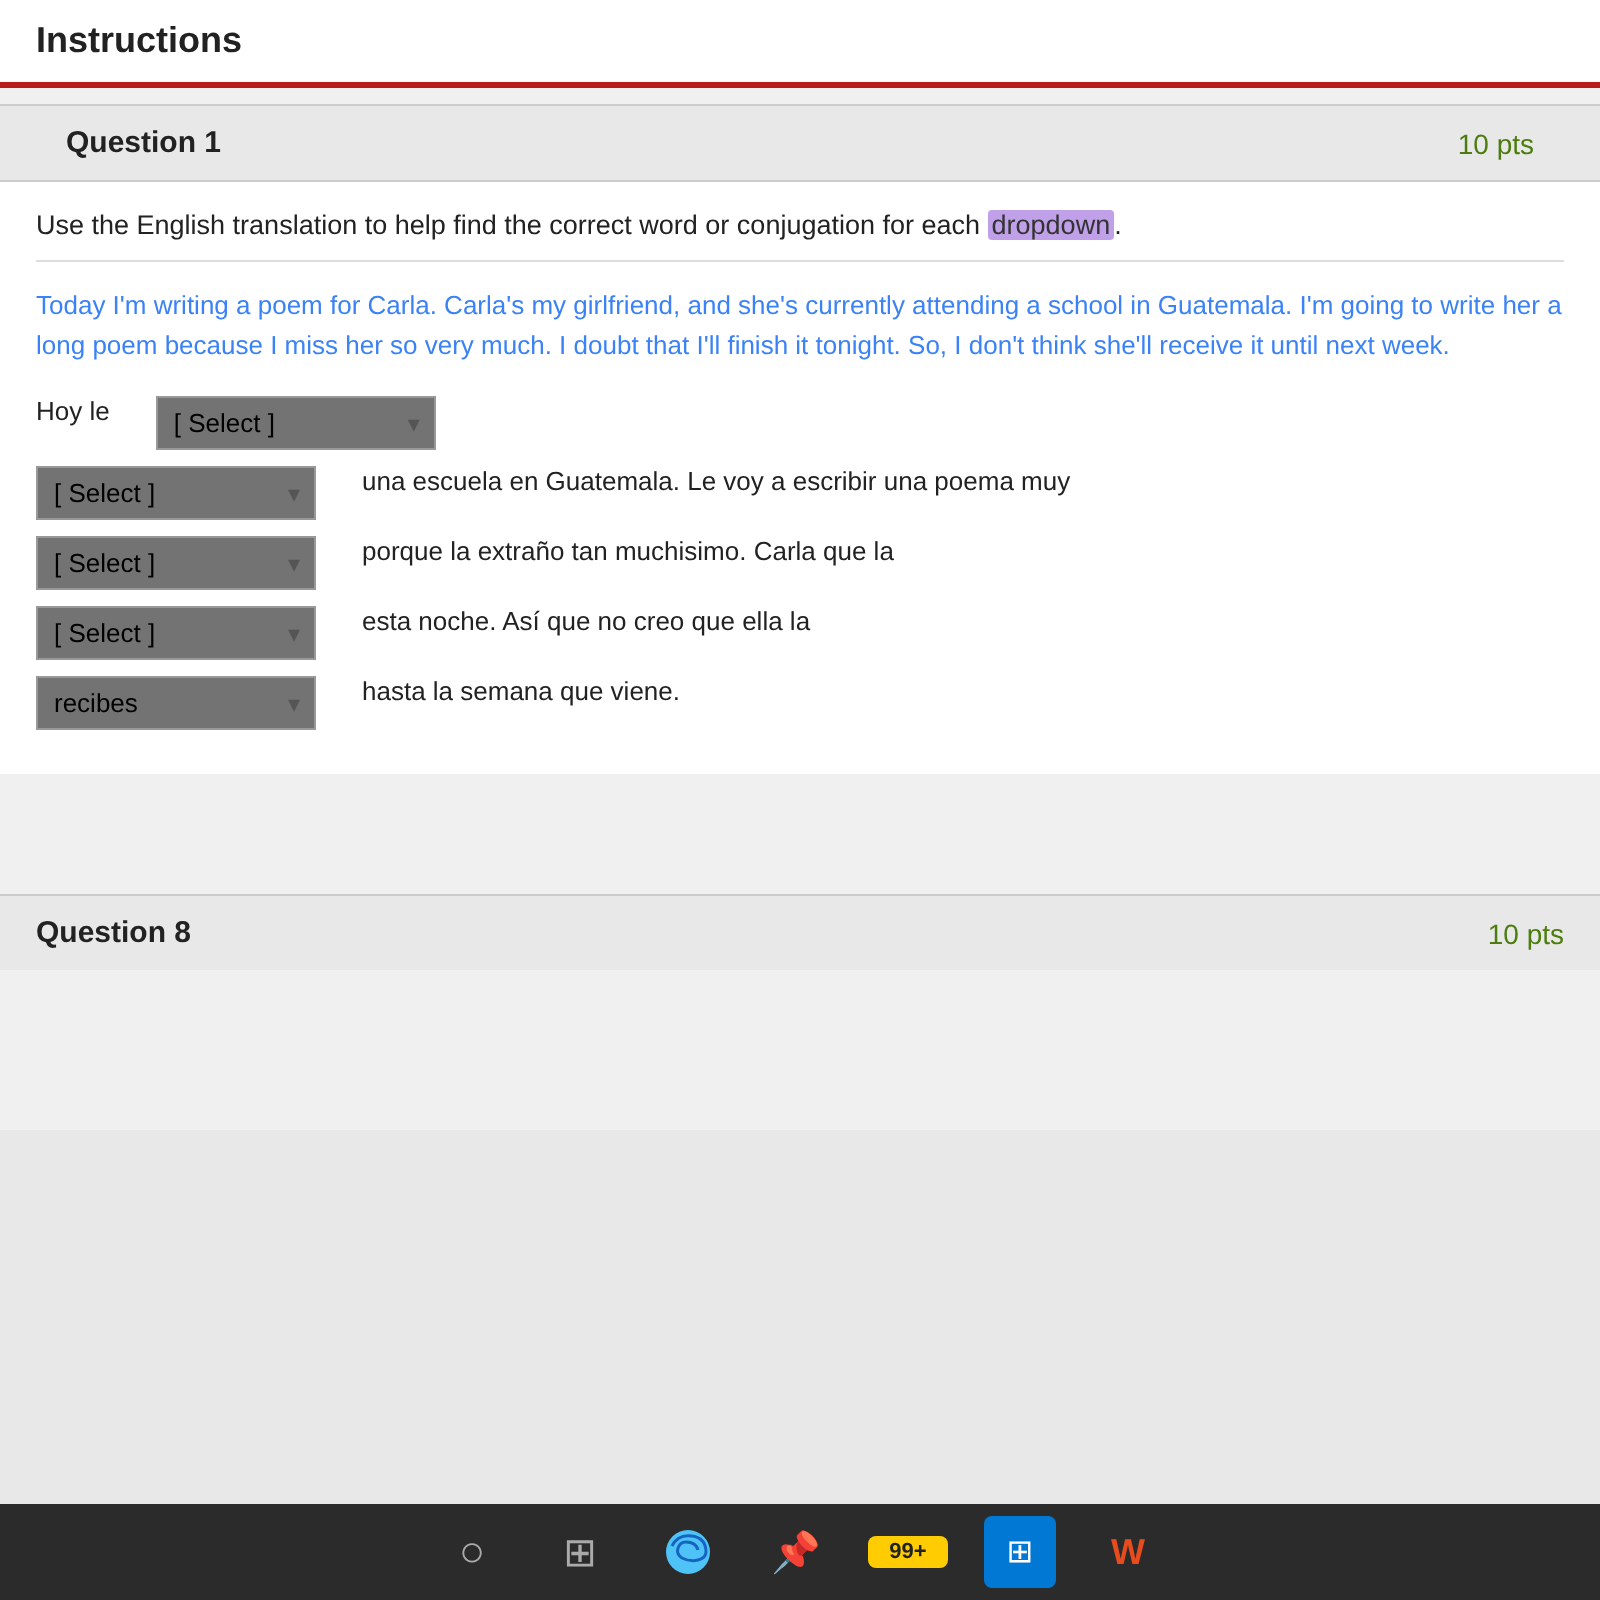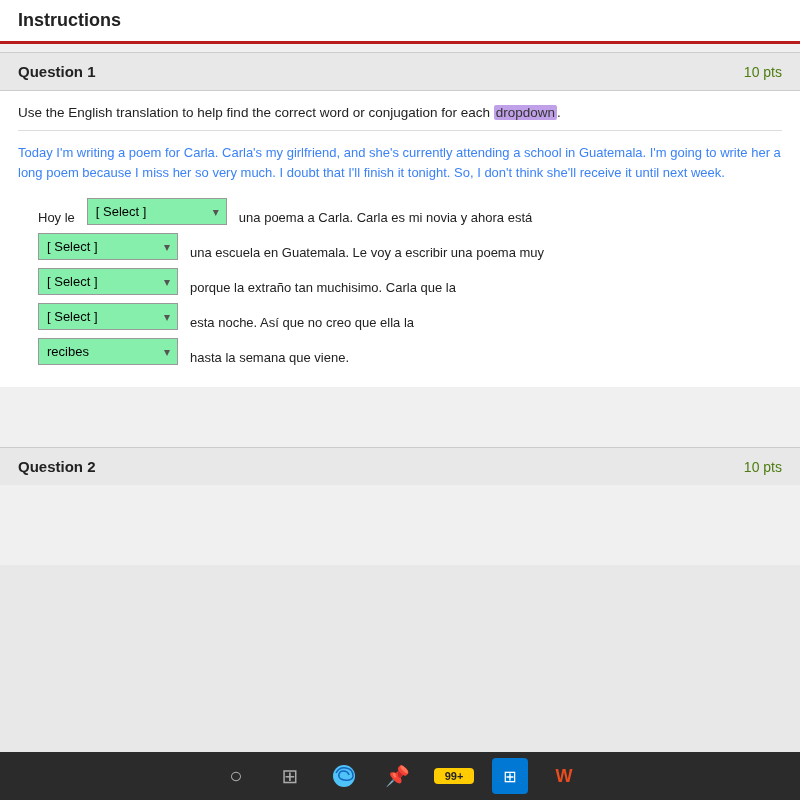--- a/index.html
+++ b/index.html
@@ -31,21 +31,21 @@
 
     
     .question-block {
       background: #fff;
       margin: 8px 0;
       padding: 0;
     }
 
     .question-header {
       background: #e8e8e8;
-      padding: 10px 18px;
+      padding: 10px 33px;
       display: flex;
       justify-content: space-between;
       align-items: center;
       border-top: 1px solid #ccc;
       border-bottom: 1px solid #ccc;
     }
     .question-title {
       font-size: 15px;
       font-weight: bold;
     }
@@ -76,38 +76,37 @@
     .passage-text {
       font-size: 13px;
       line-height: 1.5;
       margin-bottom: 16px;
       color: #3b82f6;
     }
 
     
     .fill-row {
       display: flex;
-      align-items: flex-end;
+      align-items: flex-start;
       margin-bottom: 8px;
       flex-wrap: wrap;
-      gap: 8px;
-      margin-left: 20px;
+      gap: 19px;
     }
     .fill-label {
       font-size: 13px;
       white-space: nowrap;
       margin-right: 4px;
     }
     .select-wrapper {
       position: relative;
       display: inline-block;
     }
     .select-wrapper select {
       border: 1px solid #999;
-      background: #86efac;
+      background: #737373;
       padding: 5px 28px 5px 8px;
       font-size: 13px;
       min-width: 140px;
       cursor: pointer;
       appearance: none;
       -webkit-appearance: none;
     }
     .select-wrapper::after {
       content: '▾';
       position: absolute;
@@ -204,21 +203,20 @@
 
       <div class="passage-text">Today I'm writing a poem for Carla. Carla's my girlfriend, and she's currently attending a school in Guatemala. I'm going to write her a long poem because I miss her so very much. I doubt that I'll finish it tonight. So, I don't think she'll receive it until next week.</div>
 
       <div class="fill-row">
         <span class="fill-label">Hoy le</span>
         <div class="select-wrapper">
           <select>
             <option>[ Select ]</option>
           </select>
         </div>
-        <span class="fill-text">una poema a Carla. Carla es mi novia y ahora está</span>
       </div>
 
       <div class="fill-row">
         <div class="select-wrapper">
           <select>
             <option>[ Select ]</option>
           </select>
         </div>
         <span class="fill-text">una escuela en Guatemala. Le voy a escribir una poema muy</span>
       </div>
@@ -249,21 +247,21 @@
         </div>
         <span class="fill-text">hasta la semana que viene.</span>
       </div>
 
     </div>
   </div>
 
   <div style="height: 40px; background: #f0f0f0;"></div>
 
   <div class="question2-header">
-    <span class="question-title">Question 2</span>
+    <span class="question-title">Question 8</span>
     <span class="question-pts">10 pts</span>
   </div>
 
   <div style="height: 80px; background: #f0f0f0;"></div>
 </div>
 
 <div class="taskbar">
   <div class="taskbar-icon" style="color:#aaa; font-size:22px;">○</div>
   <div class="taskbar-icon" style="color:#aaa; font-size:20px;">⊞</div>
   <div class="taskbar-icon edge">

